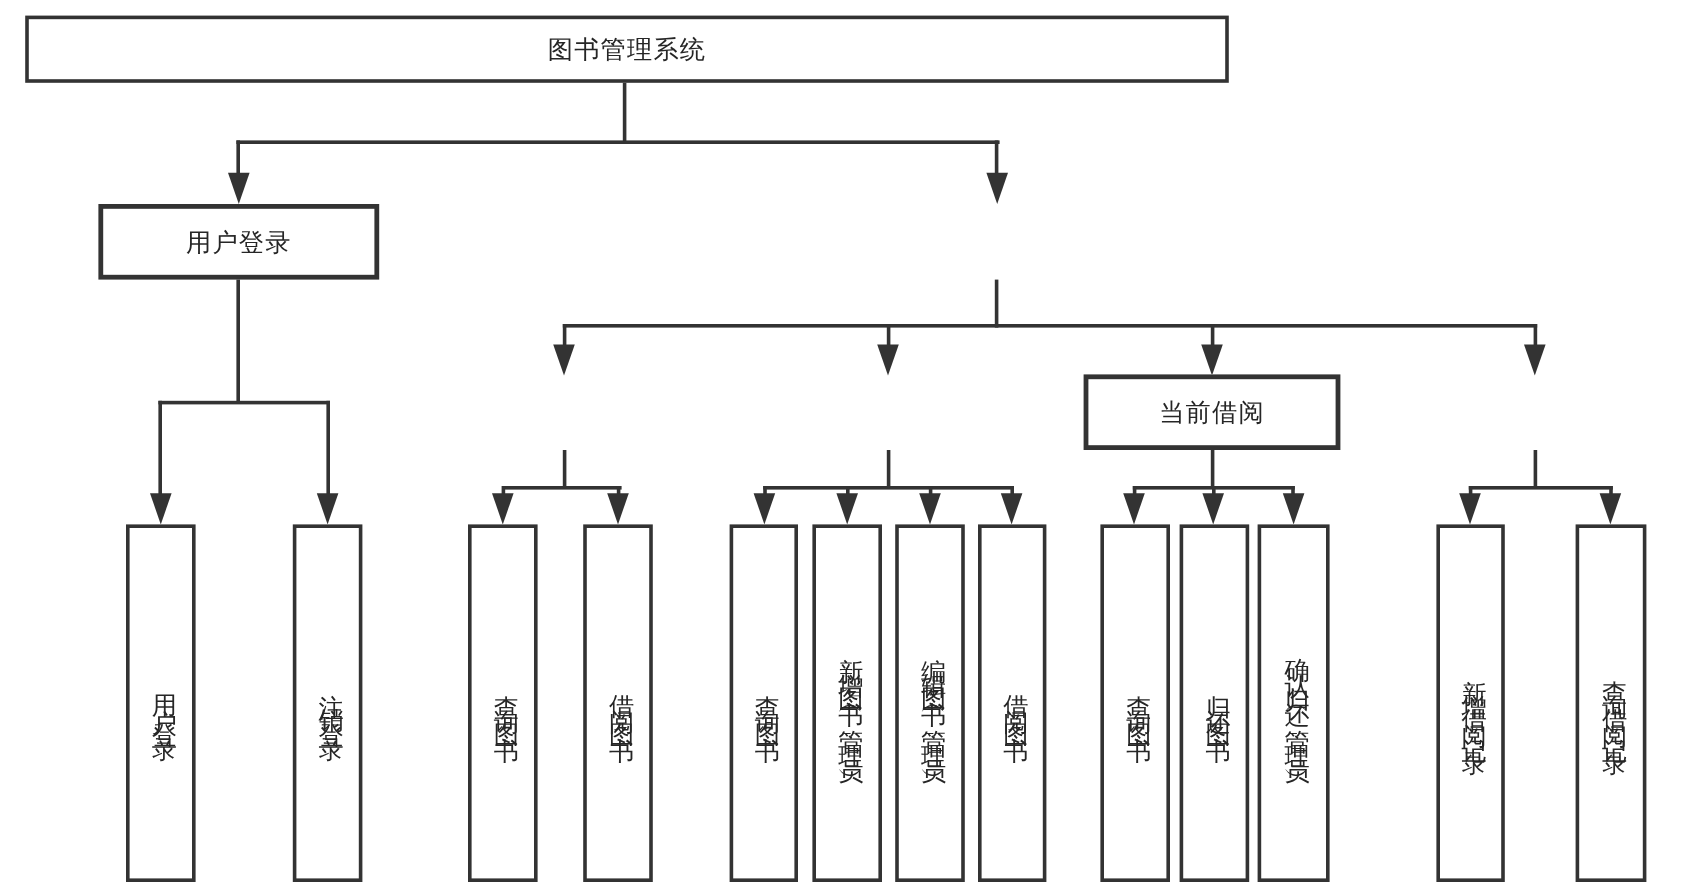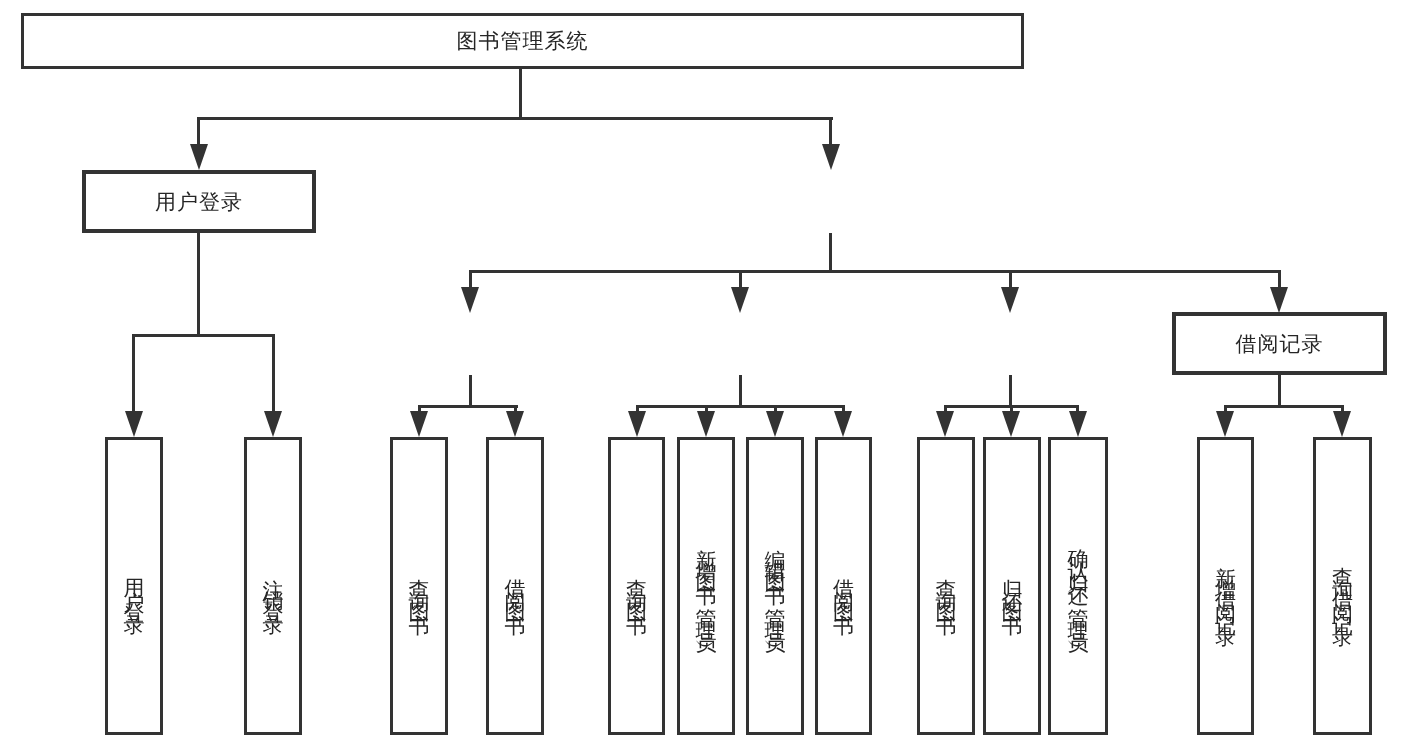--- a/index.html
+++ b/index.html
@@ -1,20 +1,20 @@
 <!DOCTYPE html>
 <html><head>
 <meta charset="utf-8">
 <style>
   html,body { margin:0; padding:0; background:#ffffff; }
   #canvas {
     position:relative;
     width:1400px; height:747px;
     background:#ffffff;
-    font-family:Liberation Serif, serif;
+    font-family:Liberation Mono, monospace;
     overflow:hidden;
   }
   .box {
     position:absolute;
     box-sizing:border-box;
     background:#ffffff;
     border:3px solid #333333;
     display:flex;
     align-items:center;
     justify-content:center;
@@ -80,22 +80,22 @@
   <div class="hl" style="left:469px; top:270px; width:812px;"></div>
   <div class="vl" style="left:469px; top:270px; height:20px;"></div>
   <div class="arw" style="left:461px; top:287px;"></div>
   <div class="vl" style="left:739px; top:270px; height:20px;"></div>
   <div class="arw" style="left:731px; top:287px;"></div>
   <div class="vl" style="left:1009px; top:270px; height:20px;"></div>
   <div class="arw" style="left:1001px; top:287px;"></div>
   <div class="vl" style="left:1278px; top:270px; height:20px;"></div>
   <div class="arw" style="left:1270px; top:287px;"></div>
 
-  <div class="box thick" style="left:1172px; top:312px; width:215px; height:63px;">
-    <span>借阅记录</span>
+  <div class="box thick" style="left:903px; top:312px; width:214px; height:63px;">
+    <span>当前借阅</span>
   </div>
 
   <div class="vl" style="left:469px; top:375px; height:32px;"></div>
   <div class="hl" style="left:419px; top:405px; width:99px;"></div>
   <div class="vl" style="left:418px; top:405px; height:9px;"></div>
   <div class="arw" style="left:410px; top:411px;"></div>
   <div class="vl" style="left:514px; top:405px; height:9px;"></div>
   <div class="arw" style="left:506px; top:411px;"></div>
 
   <div class="vl" style="left:739px; top:375px; height:32px;"></div>

